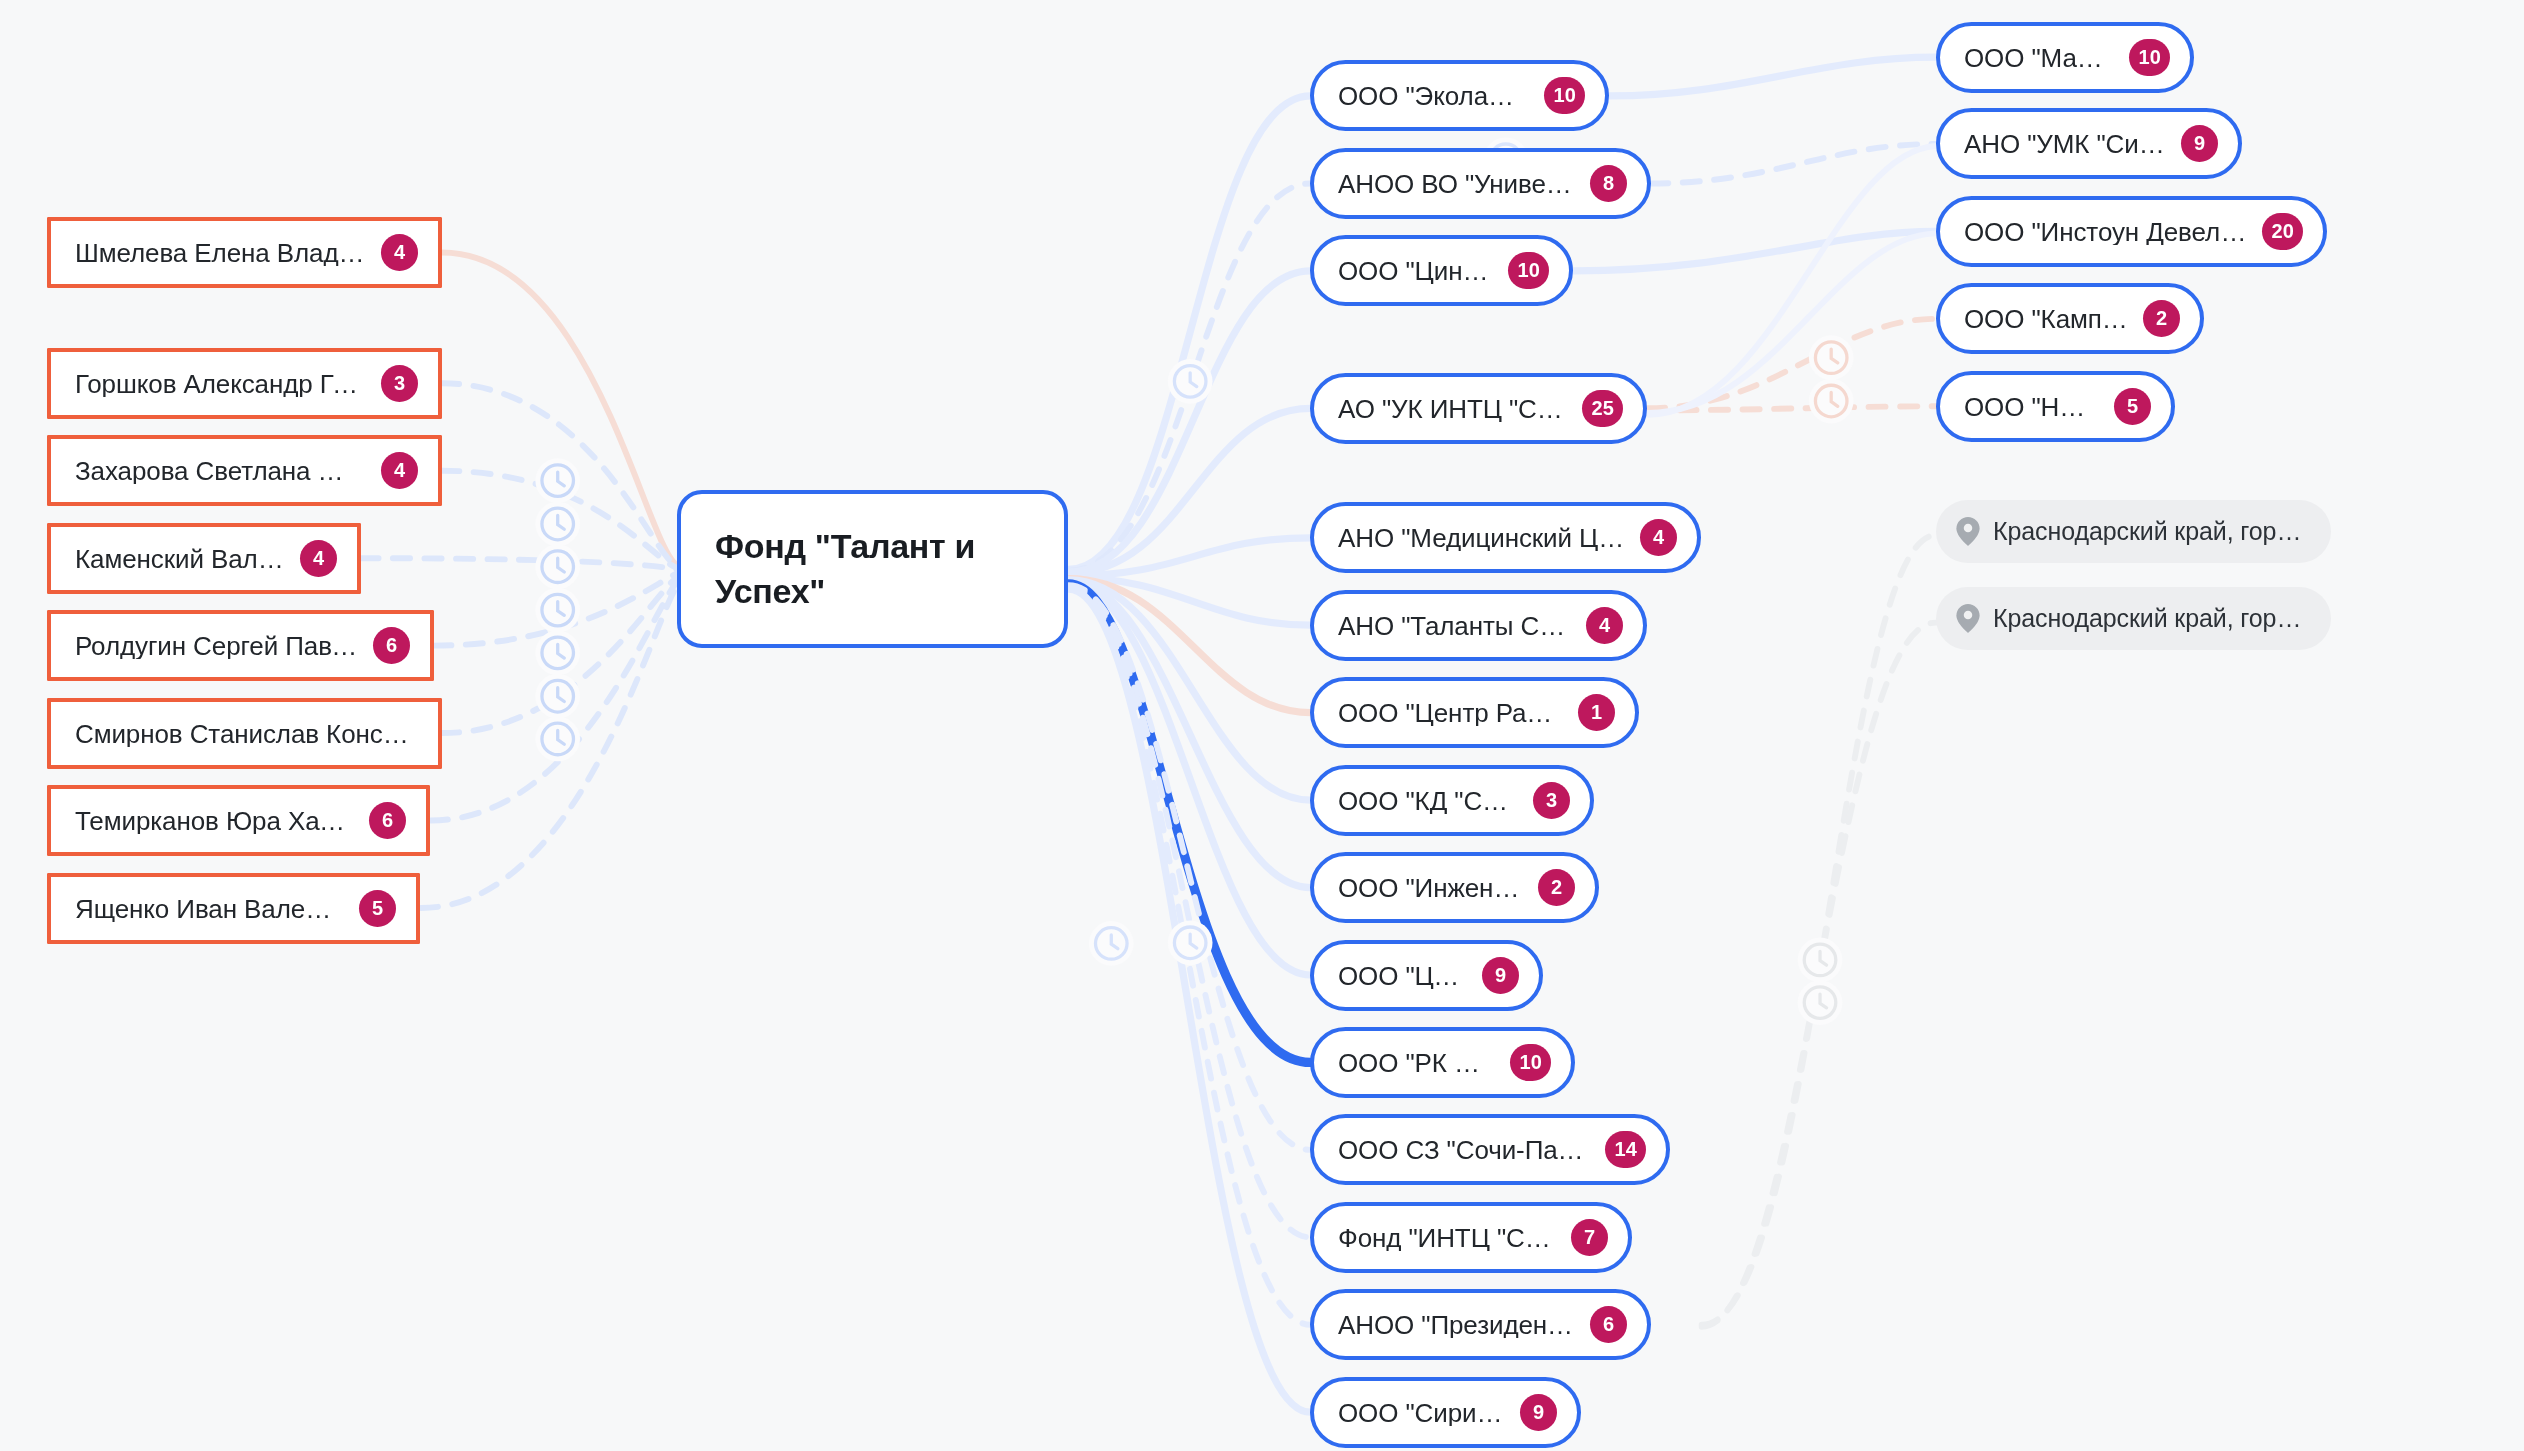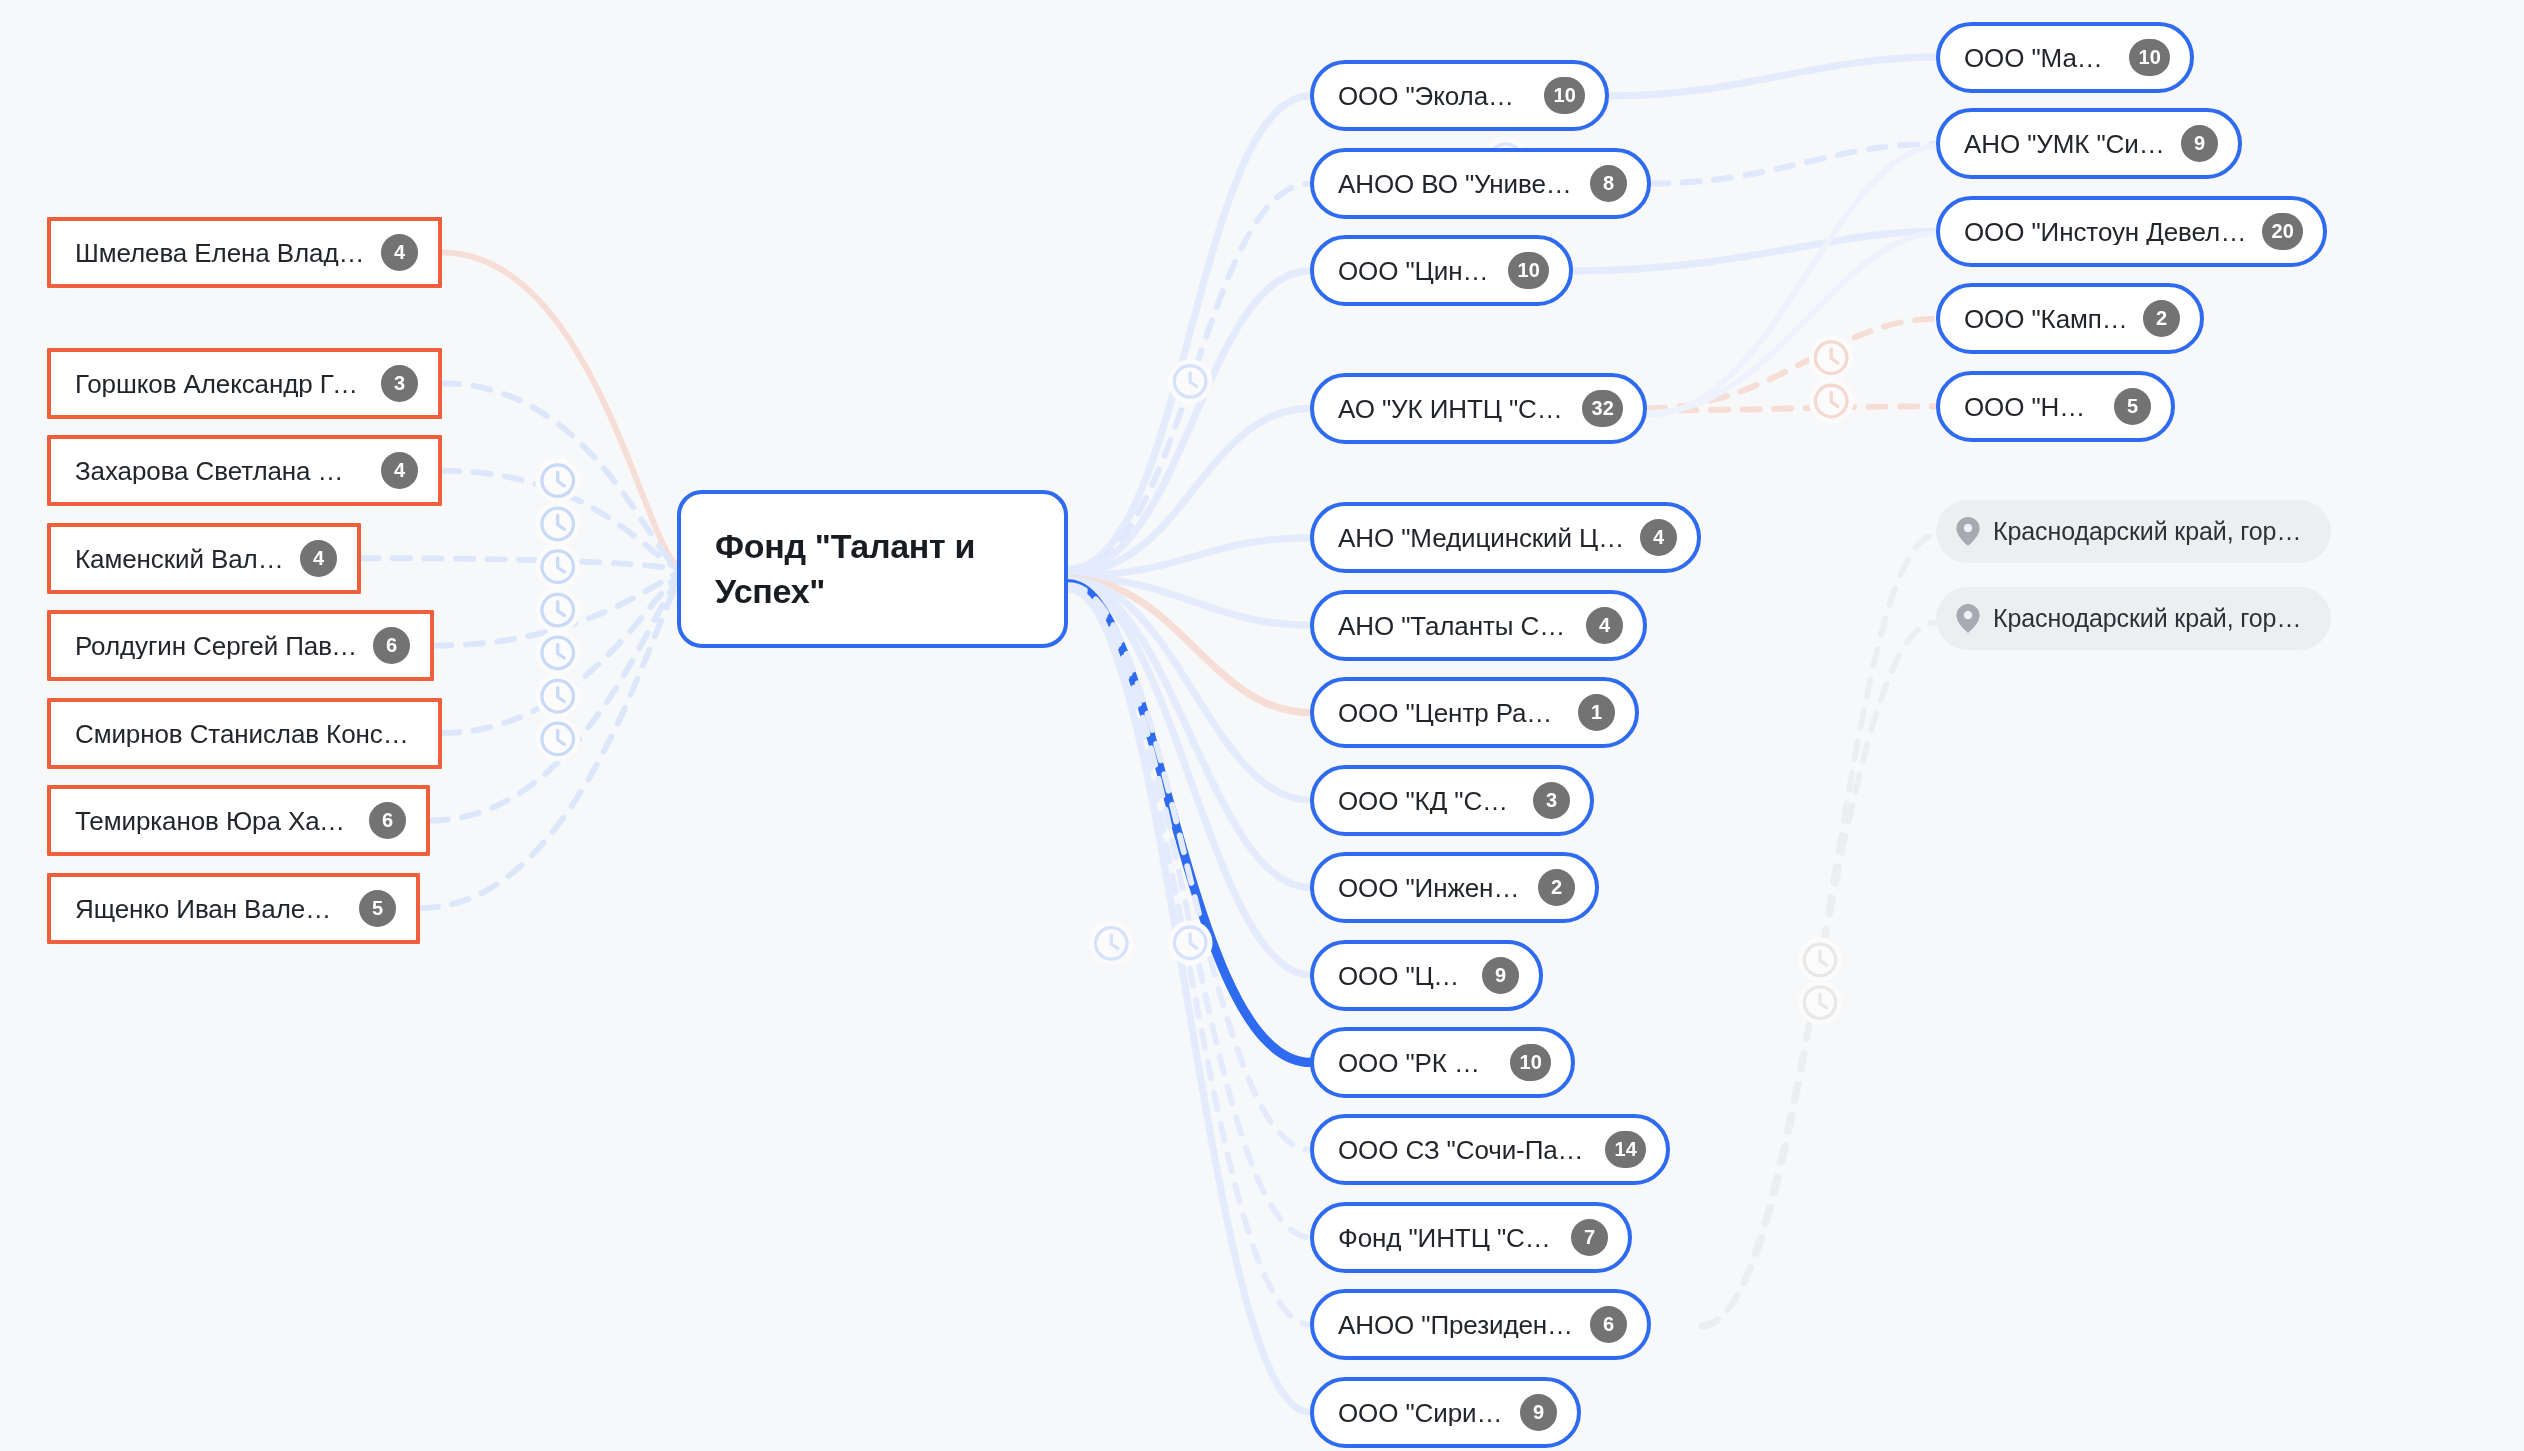--- a/index.html
+++ b/index.html
@@ -27,21 +27,21 @@
   .node .label {
     font-size:26px; line-height:1;
     color:#22262b;
     letter-spacing:-0.1px;
     overflow:hidden; text-overflow:ellipsis;
   }
   .badge {
     flex:0 0 auto;
     min-width:37px; height:37px;
     border-radius:18.4px;
-    background:#737373;
+    background:#be185d;
     color:#fff;
     font-size:20px; font-weight:600;
     display:flex; align-items:center; justify-content:center;
     padding:0 9.2px;
   }
 
   
   .node.person {
     border:4px solid #ef5f3c;
     border-radius:1.3px;
@@ -247,21 +247,21 @@
       <div class="node org" style="left: 1310px; top: 148px; width: 341px;">
     <span class="label">АНОО ВО "Университет</span>
     <span class="badge">8</span>
   </div>
       <div class="node org" style="left: 1310px; top: 235px; width: 263px;">
     <span class="label">ООО "Цинтэкс"</span>
     <span class="badge">10</span>
   </div>
       <div class="node org" style="left: 1310px; top: 373px; width: 337px;">
     <span class="label">АО "УК ИНТЦ "Сириус"</span>
-    <span class="badge">32</span>
+    <span class="badge">25</span>
   </div>
       <div class="node org" style="left: 1310px; top: 502px; width: 391px;">
     <span class="label">АНО "Медицинский Центр …</span>
     <span class="badge">4</span>
   </div>
       <div class="node org" style="left: 1310px; top: 590px; width: 337px;">
     <span class="label">АНО "Таланты Сибири"</span>
     <span class="badge">4</span>
   </div>
       <div class="node org" style="left: 1310px; top: 677px; width: 329px;">

